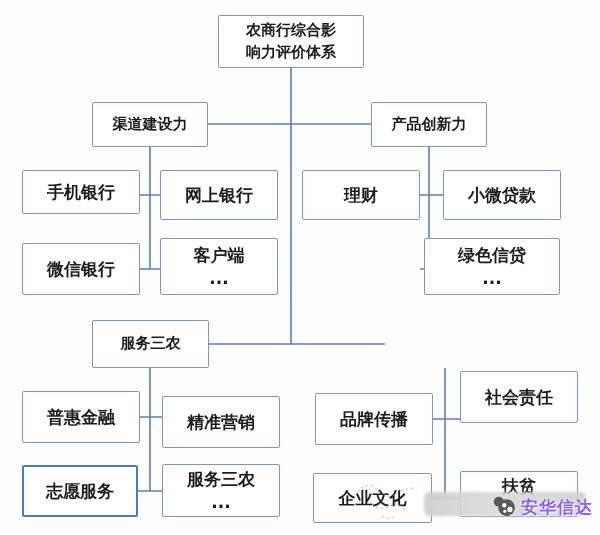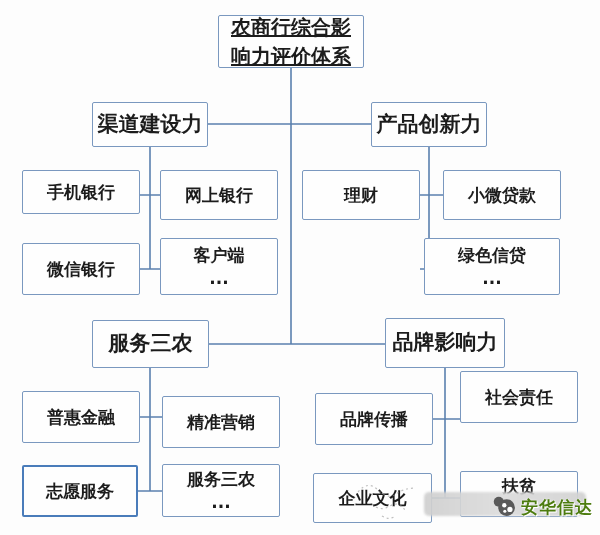--- a/index.html
+++ b/index.html
@@ -18,35 +18,35 @@
     border-radius:2px;
     background:#fefefe;
     display:flex;align-items:center;justify-content:center;
     text-align:center;
     font-weight:bold;
     color:#1c1c1c;
     font-size:17px;
     line-height:1.3;
     white-space:pre-line;
   }
-  .node.root{font-size:20px;line-height:1.45;border-width:1.8px;text-decoration:underline;}
-  .node.branch{font-size:21px;}
+  .node.root{font-size:15px;line-height:1.45;border-width:1.8px;}
+  .node.branch{font-size:15px;}
   .node.selected{border:2.5px solid #4a7cba;}
   .node.top-align{align-items:flex-start;padding-top:3px;}
   .wm-strip{
     position:absolute;left:424px;top:492px;width:162px;height:24px;
     background:linear-gradient(90deg,#cfcfcf 0%,#dcdcdc 45%,#d2d2d2 100%);
     border-radius:5px;
     filter:blur(0.8px);
     opacity:.92;
   }
   .wm-logo{position:absolute;left:492px;top:494px;width:25px;height:25px;}
   .wm-text{
     position:absolute;left:521px;top:496px;
-    font-size:17px;font-weight:bold;color:#4d7c0f;
+    font-size:17px;font-weight:bold;color:#8b5cf6;
     text-shadow:0 0 2px #ffffff,1px 1px 0 #ffffff;
     letter-spacing:1px;
   }
   .scribble{position:absolute;left:352px;top:478px;width:84px;height:46px;opacity:.55;}
 </style>
 </head>
 <body>
 
 <div id="canvas">
 
@@ -57,21 +57,20 @@
     <path d="M150 368 V491 M140 417 H162 M138 491 H162" stroke="#5b80ae" stroke-width="1.6" fill="none"></path>
     <path d="M445 368 V498 M433 419 H460 M432 498 H460" stroke="#5b80ae" stroke-width="1.6" fill="none"></path>
   </svg>
 
   <div class="node root" style="left:218px;top:15px;width:146px;height:53px">农商行综合影
 响力评价体系</div>
 
   <div class="node branch" style="left:92px;top:102px;width:116px;height:45px">渠道建设力</div>
   <div class="node branch" style="left:371px;top:102px;width:116px;height:45px">产品创新力</div>
   <div class="node branch" style="left:92px;top:320px;width:117px;height:48px">服务三农</div>
-  <div class="node branch" style="left:385px;top:318px;width:120px;height:50px">品牌影响力</div>
 
   <div class="node" style="left:22px;top:170px;width:118px;height:44px">手机银行</div>
   <div class="node" style="left:160px;top:170px;width:118px;height:50px">网上银行</div>
   <div class="node" style="left:22px;top:243px;width:118px;height:52px">微信银行</div>
   <div class="node" style="left:160px;top:238px;width:118px;height:57px">客户端
 ...</div>
 
   <div class="node" style="left:302px;top:170px;width:118px;height:50px">理财</div>
   <div class="node" style="left:443px;top:170px;width:118px;height:50px">小微贷款</div>
   <div class="node" style="left:424px;top:238px;width:136px;height:57px">绿色信贷

